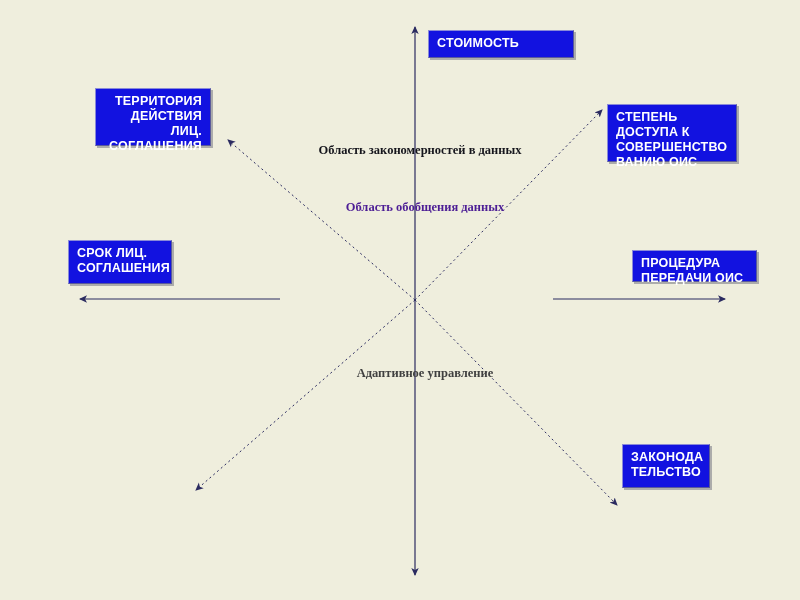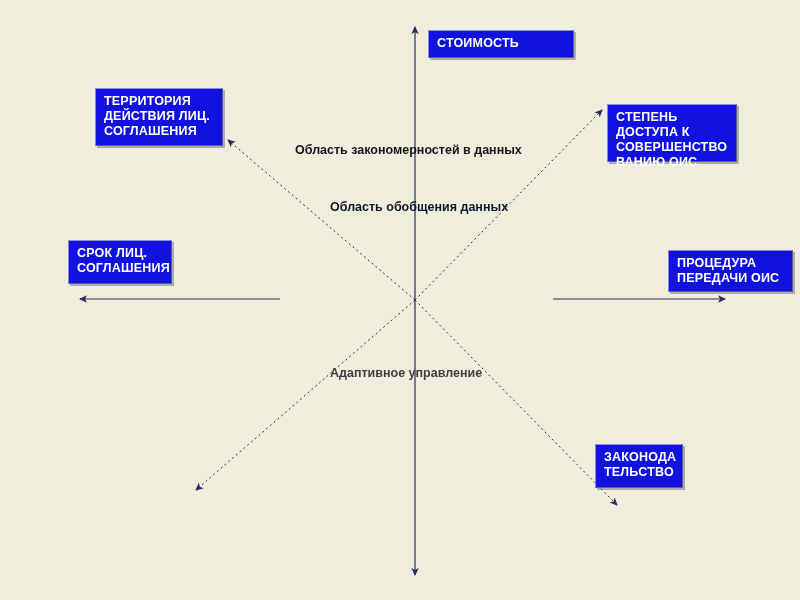--- a/index.html
+++ b/index.html
@@ -39,57 +39,57 @@
     font-size: 12.5px;
     line-height: 15px;
     letter-spacing: 0.2px;
     padding: 5px 8px 6px 8px;
     box-sizing: border-box;
     text-align: left;
     white-space: pre-line;
   }
   .center-text {
     position: absolute;
-    text-align: left;
+    text-align: center;
     white-space: pre-line;
-    font-family: Liberation Sans, sans-serif;
+    font-family: Liberation Serif, serif;
   }
   .txt-dark {
     color: #15151c;
     font-size: 12.5px;
     font-weight: bold;
     line-height: 15px;
   }
   .txt-faded {
-    color: #0f172a;
+    color: #4c1d95;
     font-size: 12.5px;
     font-weight: bold;
     line-height: 15px;
   }
   .txt-faded2 {
     color: #404040;
     font-size: 12.5px;
     font-weight: bold;
     line-height: 15px;
   }
   .txt-faint-mid {
     color: #cac8b7;
     font-size: 13px;
     font-weight: bold;
     line-height: 16px;
   }
 
   
   #box-cost        { left: 428px; top: 30px;  width: 146px; height: 28px; }
-  #box-territory   { left: 95px;  top: 88px;  width: 128px; height: 58px; }
+  #box-territory   { left: 95px;  top: 88px;  width: 116px; height: 58px; text-align: right; }
   #box-access      { left: 607px; top: 104px; width: 130px; height: 58px; }
   #box-term        { left: 68px;  top: 240px; width: 104px; height: 44px; }
-  #box-procedure   { left: 632px; top: 250px; width: 125px; height: 42px; margin-left: 36px; }
+  #box-procedure   { left: 632px; top: 250px; width: 125px; height: 32px; }
   #box-disputes    { left: 98px;  top: 436px; width: 82px;  height: 58px; }
-  #box-law         { left: 595px; top: 444px; width: 88px;  height: 44px; }
+  #box-law         { left: 622px; top: 444px; width: 88px;  height: 44px; }
   #box-payment     { left: 455px; top: 538px; width: 85px;  height: 60px; }
 
   #t-patterns      { left: 295px; top: 143px; width: 250px; }
   #t-generalize    { left: 330px; top: 200px; width: 190px; }
   #t-core          { left: 340px; top: 246px; width: 150px; }
   #t-adaptive      { left: 330px; top: 366px; width: 190px; }
   #t-contour       { left: 295px; top: 440px; width: 250px; }
 </style>
 </head>
 <body>

